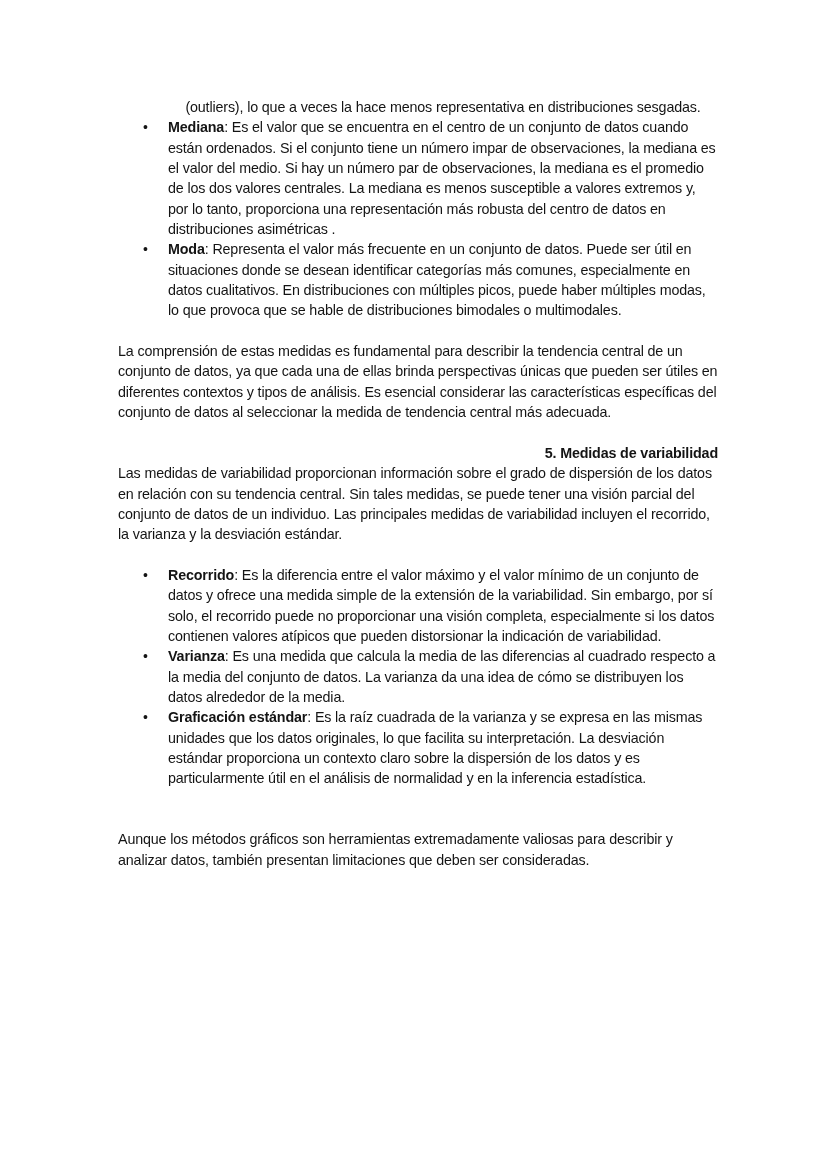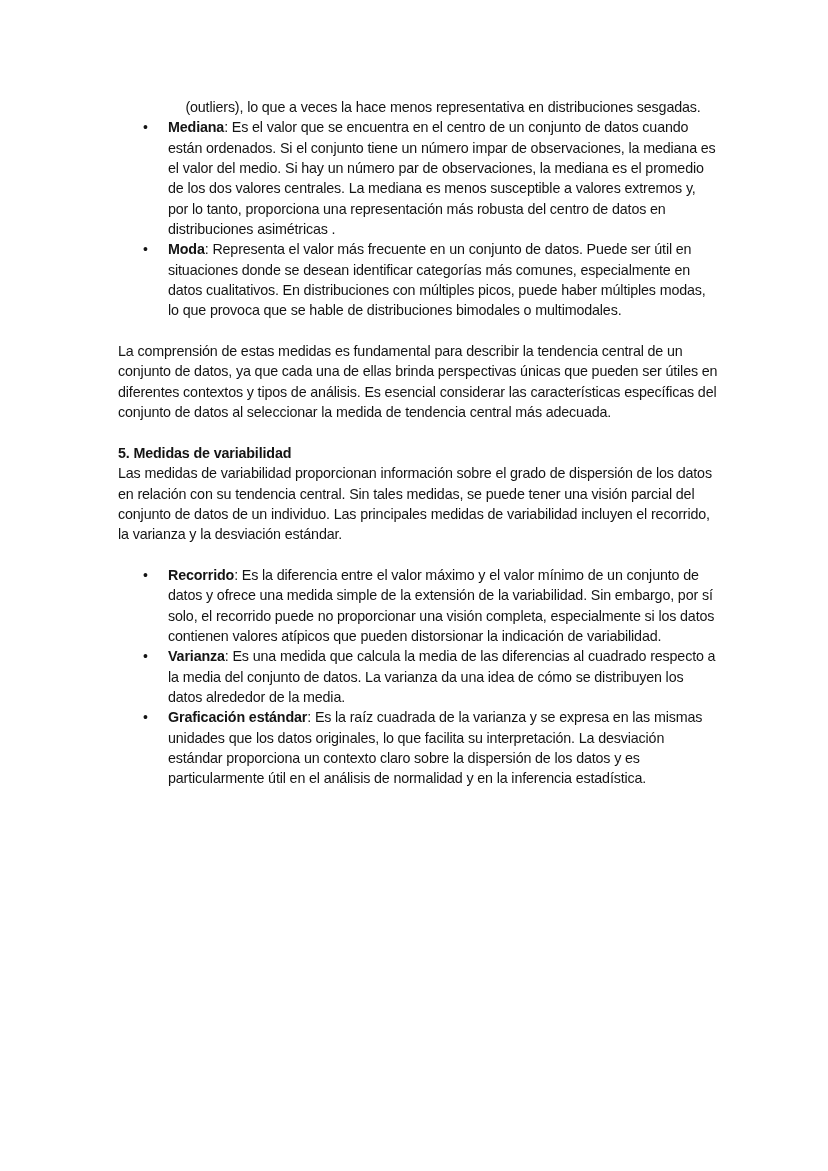--- a/index.html
+++ b/index.html
@@ -7,21 +7,21 @@
          font-family:"Liberation Sans", sans-serif; color:#141414; }
   .page { position:absolute; left:118px; top:97px; width:600px;
           font-size:14.3px; line-height:20.35px; letter-spacing:-0.15px; }
   p { margin:0; }
   ul { margin:0; padding:0; list-style:none; }
   li { position:relative; padding-left:50px; }
   li .dot { position:absolute; left:25px; top:0; font-size:14px; }
   .cont { padding-left:50px;text-align:center; }
   b { font-weight:bold; }
   .gap { height:20.35px; }
-  .h { font-weight:bold; }
+  .h { font-weight:bold;text-align:right; }
 </style>
 </head>
 <body>
 
 <div class="page">
 
   <p class="cont">(outliers), lo que a veces la hace menos representativa en distribuciones sesgadas.</p>
 
   <ul>
     <li>
@@ -58,14 +58,15 @@
       <span class="dot">•</span>
       <b>Graficación estándar</b><span>: Es la raíz cuadrada de la varianza y se expresa en las mismas unidades que los datos originales, lo que facilita su interpretación. La desviación estándar proporciona un contexto claro sobre la dispersión de los datos y es particularmente útil en el análisis de normalidad y en la inferencia estadística.</span>
     </li>
   </ul>
 
   <div class="gap"></div>
 
 
   <div class="gap"></div>
 
+  <p>Aunque los métodos gráficos son herramientas extremadamente valiosas para describir y analizar datos, también presentan limitaciones que deben ser consideradas.</p>
 
 </div>
 
 </body></html>

